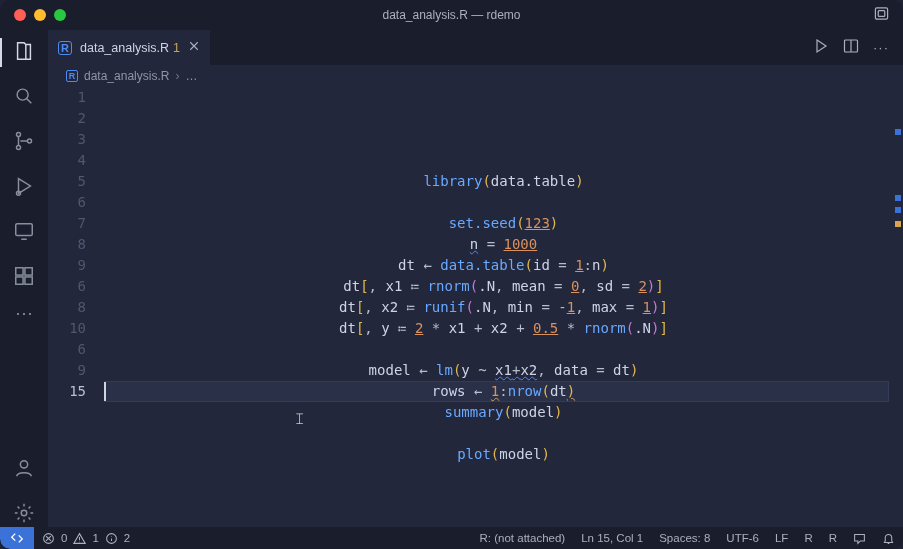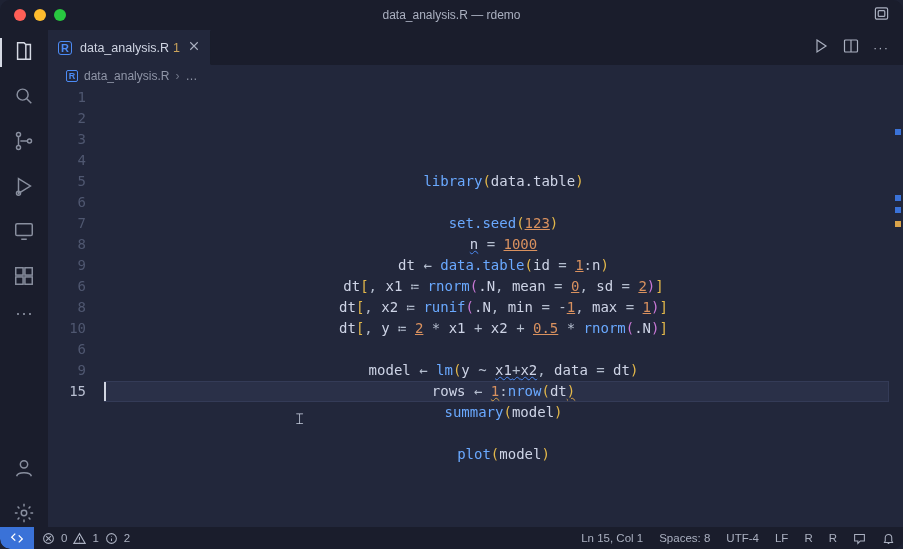--- a/index.html
+++ b/index.html
@@ -342,23 +342,24 @@
         <path d="M8 6v4M8 12v.5"></path>
       </svg>
     <span>1</span>
     <svg class="sm" viewBox="0 0 16 16" stroke="currentColor" fill="none" stroke-width="1.3">
         <circle cx="8" cy="8" r="6"></circle>
         <path d="M8 5v.5M8 8v3"></path>
       </svg>
     <span>2</span>
   </div>
   <div class="grow"></div>
+  <div class="grp">R: (not attached)</div>
   <div class="grp">Ln 15, Col 1</div>
   <div class="grp">Spaces: 8</div>
-  <div class="grp">UTF-4</div>
+  <div class="grp">UTF-6</div>
   <div class="grp">LF</div>
   <div class="grp">R</div>
   <div class="grp">R</div>
   <div class="grp">
     <svg class="sm" viewBox="0 0 16 16" stroke="currentColor" fill="none" stroke-width="1.3">
         <path d="M2 3h12v8H9l-3 3v-3H2z"></path>
       </svg>
   </div>
   <div class="grp">
     <svg class="sm" viewBox="0 0 16 16" stroke="currentColor" fill="none" stroke-width="1.3">

